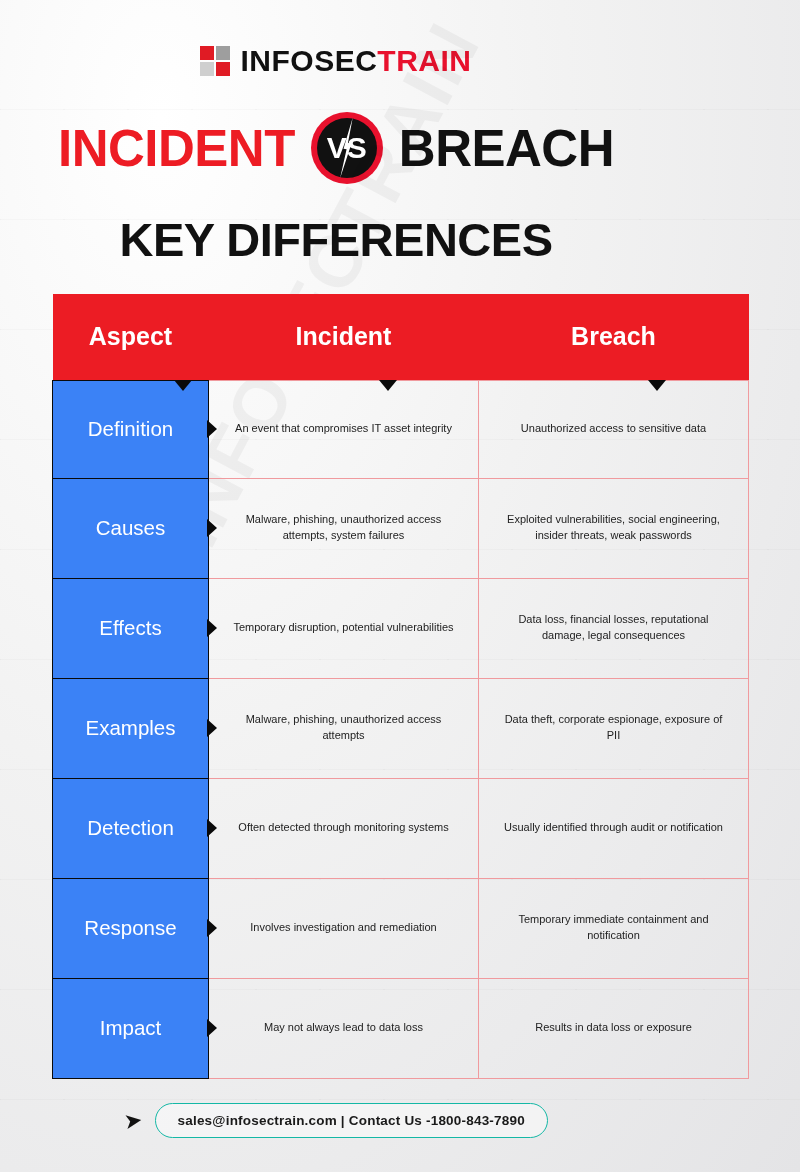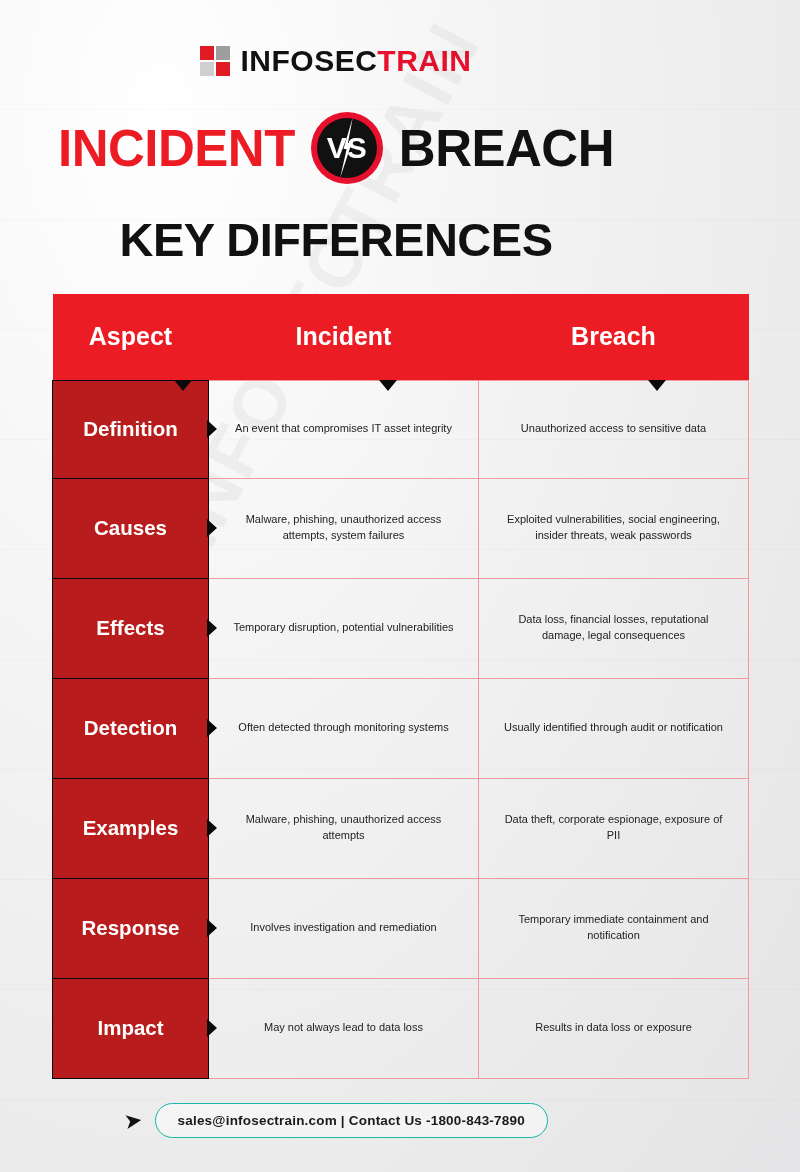--- a/index.html
+++ b/index.html
@@ -137,24 +137,24 @@
   table.cmp td {
     border: 1px solid #f09a9e;
     vertical-align: middle;
     text-align: center;
     font-size: 11px;
     color: #222;
     line-height: 1.45;
     padding: 14px 18px;
   }
   table.cmp td.aspect {
-    background: #b91c1c;
+    background: #3b82f6;
     color: #fff;
     font-size: 20.5px;
-    font-weight: 700;
+    font-weight: 400;
     border: 1px solid #0a0a0a;
     position: relative;
     padding: 14px 8px;
   }
   table.cmp td.aspect::after {
     content: "";
     position: absolute;
     right: -9px; top: 50%;
     transform: translateY(-50%);
     width: 0; height: 0;
@@ -257,28 +257,28 @@
           <td class="aspect">Causes</td>
           <td class="cell">Malware, phishing, unauthorized access attempts, system failures</td>
           <td class="cell">Exploited vulnerabilities, social engineering, insider threats, weak passwords</td>
         </tr>
         <tr class="row-h2">
           <td class="aspect">Effects</td>
           <td class="cell">Temporary disruption, potential vulnerabilities</td>
           <td class="cell">Data loss, financial losses, reputational damage, legal consequences</td>
         </tr>
         <tr class="row-h2">
+          <td class="aspect">Examples</td>
+          <td class="cell">Malware, phishing, unauthorized access attempts</td>
+          <td class="cell">Data theft, corporate espionage, exposure of PII</td>
+        </tr>
+        <tr class="row-h2">
           <td class="aspect">Detection</td>
           <td class="cell">Often detected through monitoring systems</td>
           <td class="cell">Usually identified through audit or notification</td>
-        </tr>
-        <tr class="row-h2">
-          <td class="aspect">Examples</td>
-          <td class="cell">Malware, phishing, unauthorized access attempts</td>
-          <td class="cell">Data theft, corporate espionage, exposure of PII</td>
         </tr>
         <tr class="row-h2">
           <td class="aspect">Response</td>
           <td class="cell">Involves investigation and remediation</td>
           <td class="cell">Temporary immediate containment and notification</td>
         </tr>
         <tr class="row-h2">
           <td class="aspect">Impact</td>
           <td class="cell">May not always lead to data loss</td>
           <td class="cell">Results in data loss or exposure</td>

